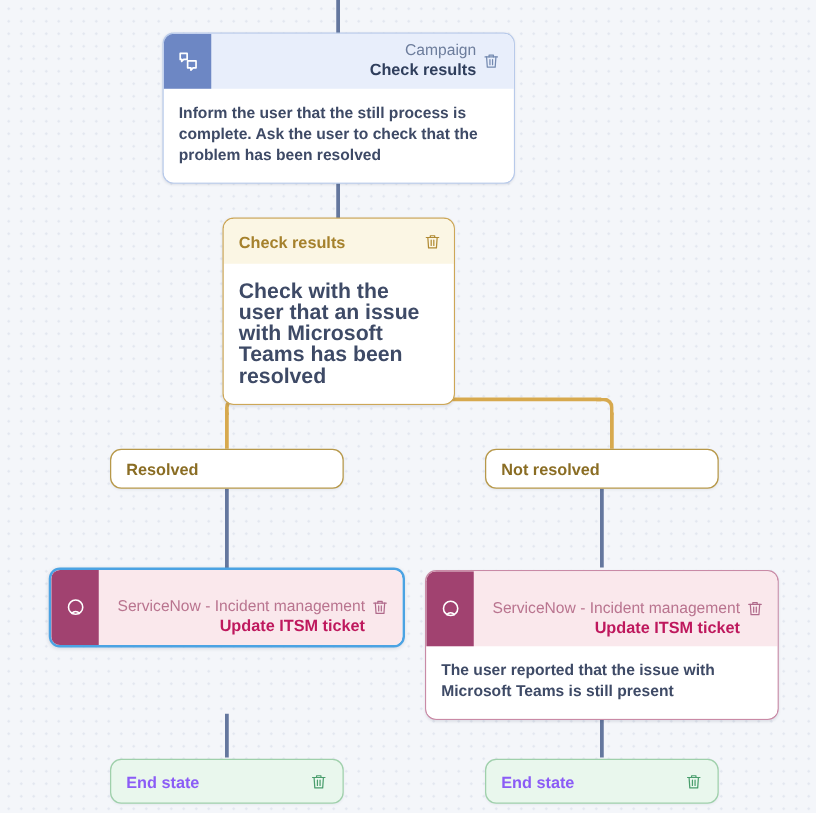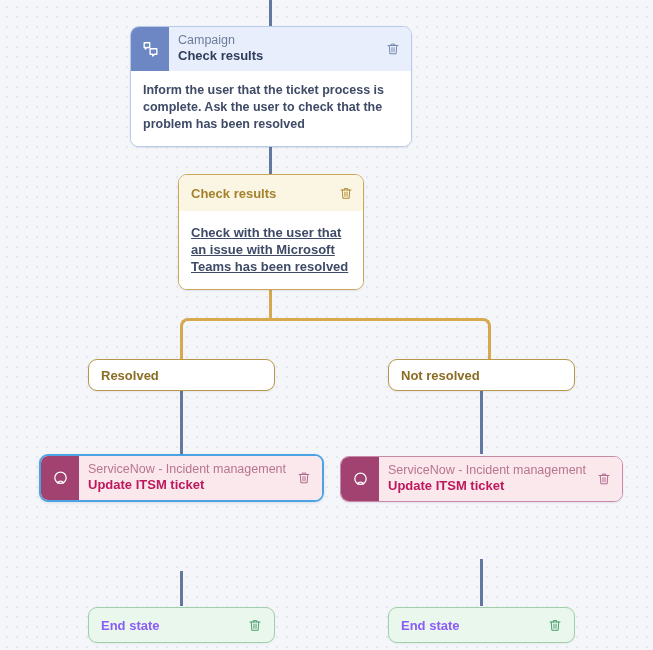--- a/index.html
+++ b/index.html
@@ -70,20 +70,21 @@
     justify-content: center;
     color: #ffffff;
   }
   .action-titles {
     flex: 1 1 auto;
     padding: 6px 30px 7px 9px;
     display: flex;
     flex-direction: column;
     justify-content: center;
     min-width: 0;
+    text-align: right;
   }
   .action-sub {
     font-size: 12.5px;
     line-height: 15px;
     white-space: nowrap;
   }
   .action-title {
     font-size: 13px;
     line-height: 16px;
     font-weight: bold;
@@ -103,21 +104,21 @@
     border: 1px solid #b8caea;
   }
   .v-campaign .action-head { background: #e8eefb; }
   .v-campaign .action-badge { background: #6d87c4; }
   .v-campaign .action-sub { color: #6d7d9c; }
   .v-campaign .action-title { color: #2f3e5c; }
 
   
   .v-snow .action-head { background: #fae8ec; }
   .v-snow .action-badge { background: #a14270; }
-  .v-snow .action-sub { color: #b9748f; }
+  .v-snow .action-sub { color: #b9748f; margin-top: 16px; }
   .v-snow .action-title { color: #be185d; }
   .v-snow.unselected { border: 1px solid #c98aa6; }
   .v-snow.selected {
     border: 2px solid #4ba3e3;
     box-shadow: 0 1px 3px rgba(38,50,80,.12);
   }
 
   
   .decision-node {
     border: 1px solid #cda757;
@@ -134,25 +135,24 @@
   }
   .decision-title {
     font-size: 13px;
     font-weight: bold;
     color: #a5812c;
     flex: 1 1 auto;
   }
   .decision-body {
     background: #ffffff;
     padding: 13px 12px 14px 12px;
-    font-size: 13px;
+    font-size: 17px;
     line-height: 17px;
     font-weight: bold;
     color: #3e4a66;
-    text-decoration: underline;
   }
 
   
   .pill {
     position: absolute;
     box-sizing: border-box;
     border-radius: 9px;
     border: 1px solid #b79849;
     background: #ffffff;
     display: flex;
@@ -239,21 +239,21 @@
       </div>
       <span class="trash trash-abs t-blue">
         <svg viewBox="0 0 24 24" width="14" height="15" fill="none" stroke="currentColor" stroke-width="1.7" stroke-linecap="round" stroke-linejoin="round">
           <path d="M3.5 6h17"></path>
             <path d="M9 6V3.6h6V6"></path>
           <path d="M5.6 6l1 14.2h10.8L18.4 6"></path>
           <path d="M10.2 9.6v7.2M13.8 9.6v7.2"></path>
         </svg>
       </span>
     </div>
-    <div class="action-body">Inform the user that the ticket process is complete. Ask the user to check that the problem has been resolved</div>
+    <div class="action-body">Inform the user that the still process is complete. Ask the user to check that the problem has been resolved</div>
   </div>
 
   <div class="node decision-node" style="left:178px; top:174px; width:186px;">
     <div class="decision-head">
       <span class="decision-title">Check results</span>
       <span class="trash t-amber">
         <svg viewBox="0 0 24 24" width="14" height="15" fill="none" stroke="currentColor" stroke-width="1.7" stroke-linecap="round" stroke-linejoin="round">
           <path d="M3.5 6h17"></path>
             <path d="M9 6V3.6h6V6"></path>
           <path d="M5.6 6l1 14.2h10.8L18.4 6"></path>
@@ -309,20 +309,21 @@
       </div>
       <span class="trash trash-abs t-pink">
         <svg viewBox="0 0 24 24" width="14" height="15" fill="none" stroke="currentColor" stroke-width="1.7" stroke-linecap="round" stroke-linejoin="round">
           <path d="M3.5 6h17"></path>
             <path d="M9 6V3.6h6V6"></path>
           <path d="M5.6 6l1 14.2h10.8L18.4 6"></path>
           <path d="M10.2 9.6v7.2M13.8 9.6v7.2"></path>
         </svg>
       </span>
     </div>
+    <div class="action-body">The user reported that the issue with Microsoft Teams is still present</div>
   </div>
 
   <div class="end-node" style="left:88px; top:607px; width:187px; height:36px;">
     <span class="end-label">End state</span>
     <span class="trash t-green">
       <svg viewBox="0 0 24 24" width="14" height="15" fill="none" stroke="currentColor" stroke-width="1.7" stroke-linecap="round" stroke-linejoin="round">
         <path d="M3.5 6h17"></path>
           <path d="M9 6V3.6h6V6"></path>
         <path d="M5.6 6l1 14.2h10.8L18.4 6"></path>
         <path d="M10.2 9.6v7.2M13.8 9.6v7.2"></path>

